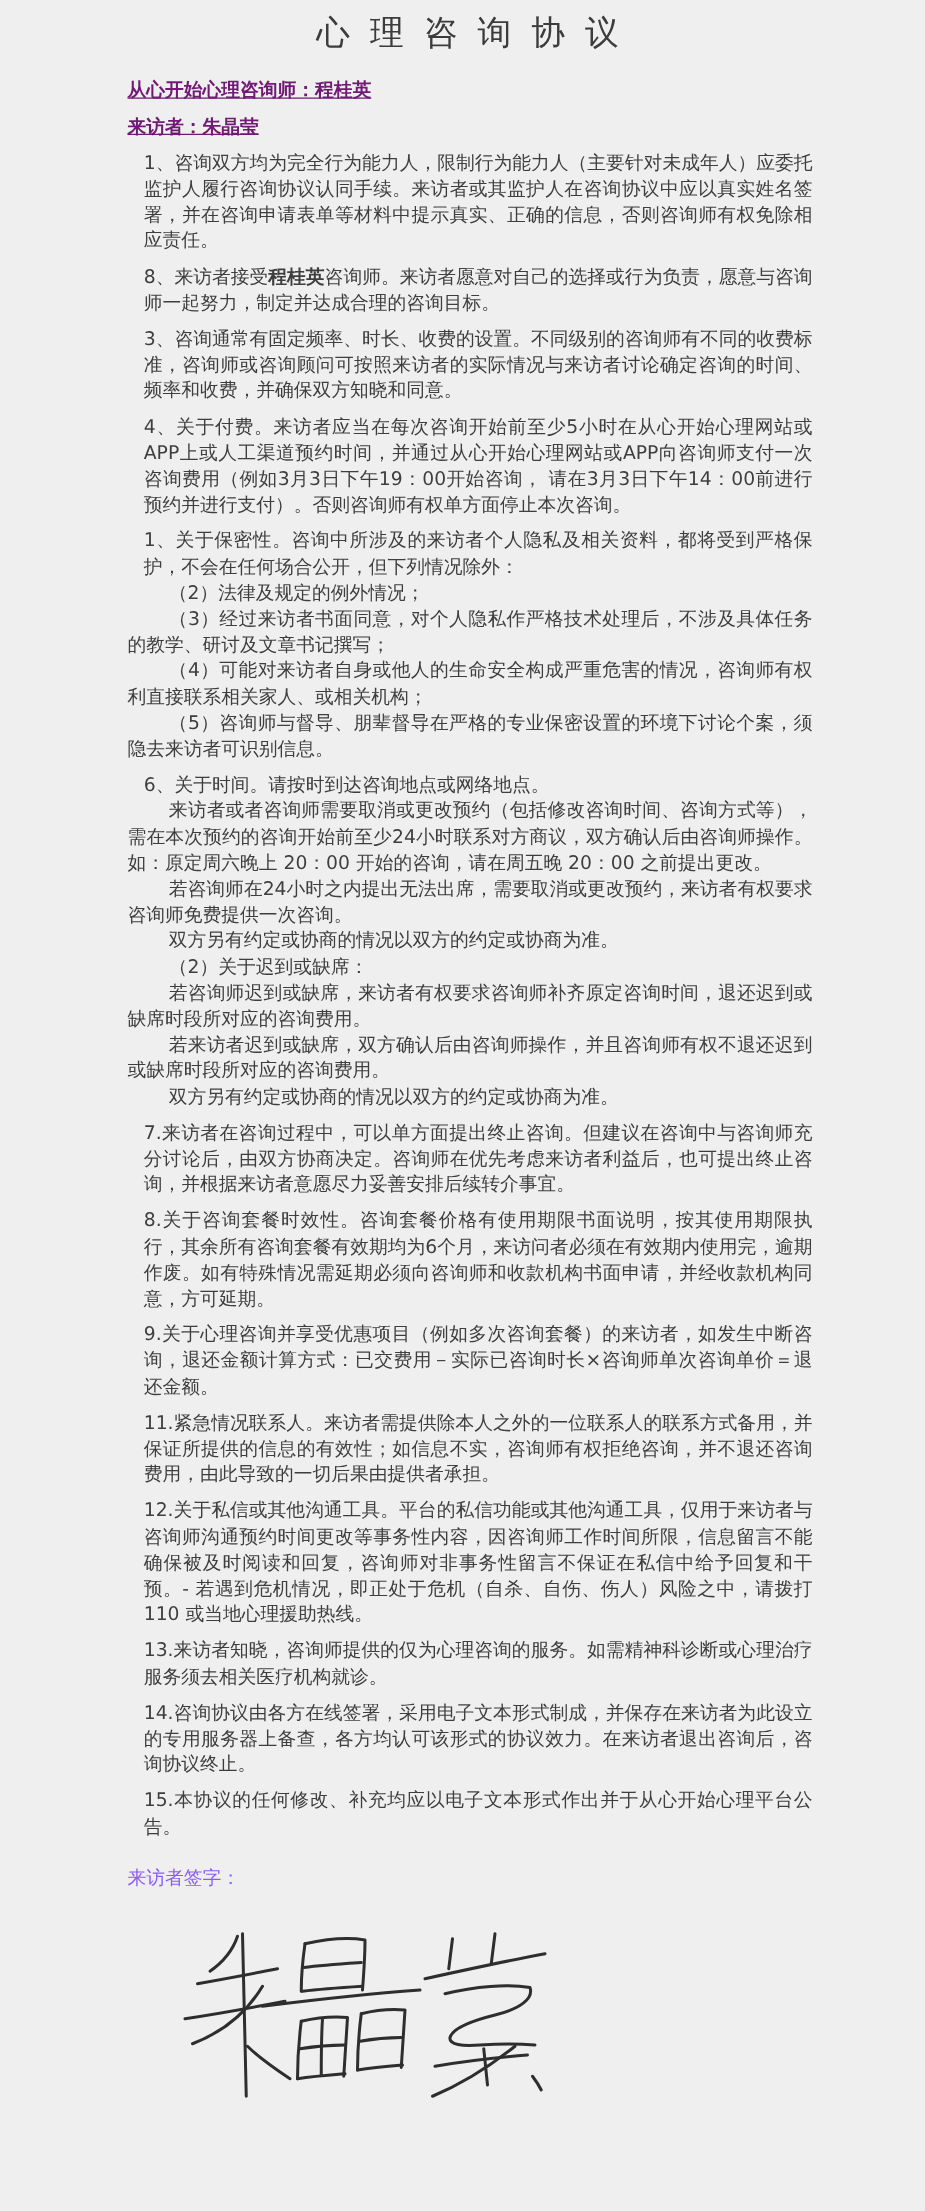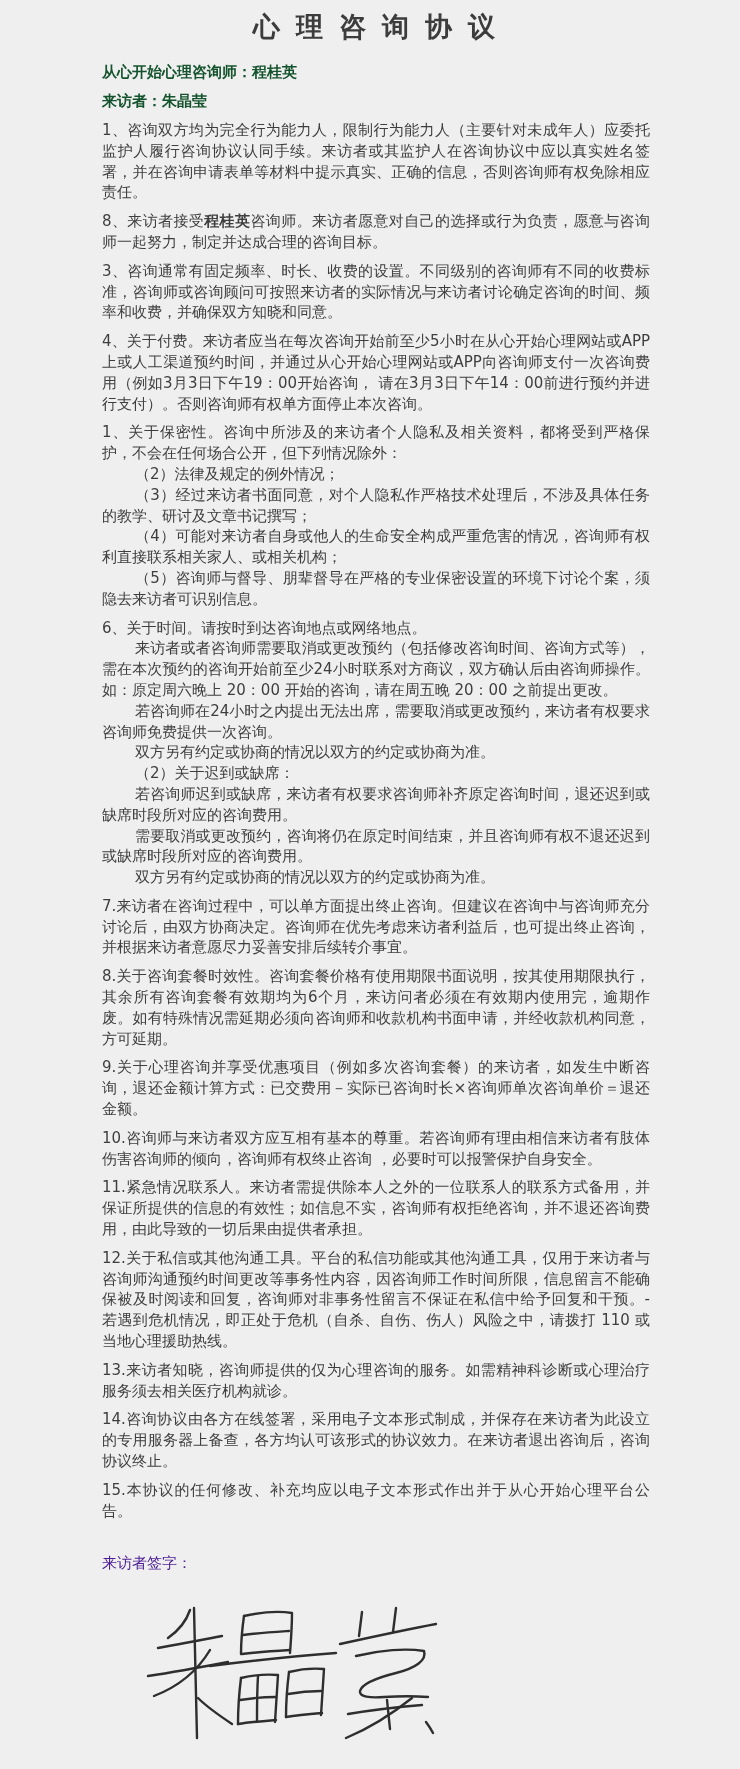--- a/index.html
+++ b/index.html
@@ -9,49 +9,50 @@
     color:#3e3e3e;
     font-family:"DejaVu Sans","Liberation Sans",sans-serif;
   }
   .page{
     width:740px;
     box-sizing:border-box;
     padding:6px 90px 18px 102px;
   }
   .doc-title{
     font-size:27px;
-    font-weight:700;
+    font-weight:400;
     color:#3c3c3c;
     text-align:center;
     letter-spacing:16px;
     padding-left:12px;
     margin:2px 0 16px 0;
     line-height:38px;
   }
   .hdr{
     font-size:15px;
     font-weight:bold;
     line-height:21px;
     margin:4px 0 8px 0;
-    color:#14532d;
+    color:#701a75;
+    text-decoration:underline;
   }
   .body-text p{
     font-size:15px;
     line-height:20.8px;
     margin:0;
     text-align:justify;
     color:#3e3e3e;
   }
-  .body-text p.clause{margin-top:8px;}
+  .body-text p.clause{margin-top:8px;margin-left:13px;}
   .body-text p.sub{text-indent:2.2em;}
   .sig-label{
     font-size:15px;
     line-height:21px;
-    margin-top:32px;
-    color:#4c1d95;
+    margin-top:20px;
+    color:#8b5cf6;
   }
   .signature-wrap{
     margin:24px 0 0 38px;
     height:152px;
   }
   .signature-wrap svg{display:block;}
   .sig-stroke{
     fill:none;
     stroke:#2e2e2e;
     stroke-width:2.4;
@@ -78,26 +79,25 @@
       <p class="sub"><span>（2）法律及规定的例外情况；</span></p>
       <p class="sub"><span>（3）经过来访者书面同意，对个人隐私作严格技术处理后，不涉及具体任务的教学、研讨及文章书记撰写；</span></p>
       <p class="sub"><span>（4）可能对来访者自身或他人的生命安全构成严重危害的情况，咨询师有权利直接联系相关家人、或相关机构；</span></p>
       <p class="sub"><span>（5）咨询师与督导、朋辈督导在严格的专业保密设置的环境下讨论个案，须隐去来访者可识别信息。</span></p>
       <p class="clause"><span>6、关于时间。请按时到达咨询地点或网络地点。</span></p>
       <p class="sub"><span>来访者或者咨询师需要取消或更改预约（包括修改咨询时间、咨询方式等），需在本次预约的咨询开始前至少24小时联系对方商议，双方确认后由咨询师操作。如：原定周六晚上 20：00 开始的咨询，请在周五晚 20：00 之前提出更改。</span></p>
       <p class="sub"><span>若咨询师在24小时之内提出无法出席，需要取消或更改预约，来访者有权要求咨询师免费提供一次咨询。</span></p>
       <p class="sub"><span>双方另有约定或协商的情况以双方的约定或协商为准。</span></p>
       <p class="sub"><span>（2）关于迟到或缺席：</span></p>
       <p class="sub"><span>若咨询师迟到或缺席，来访者有权要求咨询师补齐原定咨询时间，退还迟到或缺席时段所对应的咨询费用。</span></p>
-      <p class="sub"><span>需要取消或更改预约，咨询将仍在原定时间结束，并且咨询师有权不退还迟到或缺席时段所对应的咨询费用。</span></p>
+      <p class="sub"><span>若来访者迟到或缺席，双方确认后由咨询师操作，并且咨询师有权不退还迟到或缺席时段所对应的咨询费用。</span></p>
       <p class="sub"><span>双方另有约定或协商的情况以双方的约定或协商为准。</span></p>
       <p class="clause"><span>7.来访者在咨询过程中，可以单方面提出终止咨询。但建议在咨询中与咨询师充分讨论后，由双方协商决定。咨询师在优先考虑来访者利益后，也可提出终止咨询，并根据来访者意愿尽力妥善安排后续转介事宜。</span></p>
       <p class="clause"><span>8.关于咨询套餐时效性。咨询套餐价格有使用期限书面说明，按其使用期限执行，其余所有咨询套餐有效期均为6个月，来访问者必须在有效期内使用完，逾期作废。如有特殊情况需延期必须向咨询师和收款机构书面申请，并经收款机构同意，方可延期。</span></p>
       <p class="clause"><span>9.关于心理咨询并享受优惠项目（例如多次咨询套餐）的来访者，如发生中断咨询，退还金额计算方式：已交费用－实际已咨询时长×咨询师单次咨询单价＝退还金额。</span></p>
-      <p class="clause"><span>10.咨询师与来访者双方应互相有基本的尊重。若咨询师有理由相信来访者有肢体伤害咨询师的倾向，咨询师有权终止咨询 ，必要时可以报警保护自身安全。</span></p>
       <p class="clause"><span>11.紧急情况联系人。来访者需提供除本人之外的一位联系人的联系方式备用，并保证所提供的信息的有效性；如信息不实，咨询师有权拒绝咨询，并不退还咨询费用，由此导致的一切后果由提供者承担。</span></p>
       <p class="clause"><span>12.关于私信或其他沟通工具。平台的私信功能或其他沟通工具，仅用于来访者与咨询师沟通预约时间更改等事务性内容，因咨询师工作时间所限，信息留言不能确保被及时阅读和回复，咨询师对非事务性留言不保证在私信中给予回复和干预。- 若遇到危机情况，即正处于危机（自杀、自伤、伤人）风险之中，请拨打 110 或当地心理援助热线。</span></p>
       <p class="clause"><span>13.来访者知晓，咨询师提供的仅为心理咨询的服务。如需精神科诊断或心理治疗服务须去相关医疗机构就诊。</span></p>
       <p class="clause"><span>14.咨询协议由各方在线签署，采用电子文本形式制成，并保存在来访者为此设立的专用服务器上备查，各方均认可该形式的协议效力。在来访者退出咨询后，咨询协议终止。</span></p>
       <p class="clause"><span>15.本协议的任何修改、补充均应以电子文本形式作出并于从心开始心理平台公告。</span></p>
     </div>
 
   <p class="sig-label">来访者签字：</p>
 
   <div class="signature-wrap">

